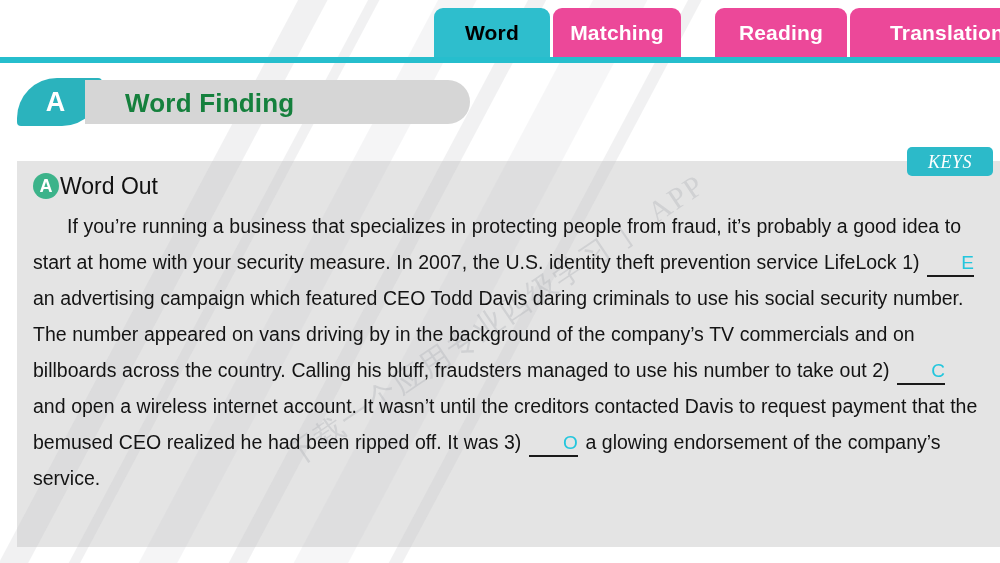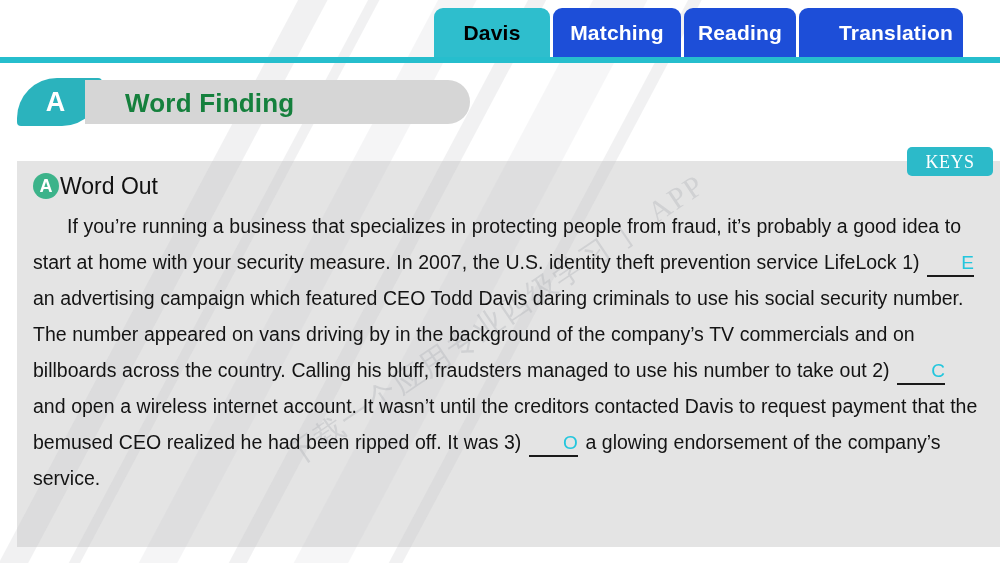--- a/index.html
+++ b/index.html
@@ -55,21 +55,21 @@
   }
   #tab-list {
     position: absolute;
     left: 434px;
     top: 8px;
     display: flex;
     align-items: flex-end;
     gap: 3px;
   }
   .tab {
-    background: #1d4ed8;
+    background: #ec4899;
     border-radius: 9px 9px 0 0;
     height: 49px;
     display: flex;
     align-items: center;
     justify-content: center;
     padding: 0 18px;
     box-sizing: border-box;
     cursor: pointer;
     position: relative;
   }
@@ -141,20 +141,21 @@
     top: 147px;
     width: 86px;
     height: 29px;
     background: #2cbac9;
     border-radius: 5px;
     display: flex;
     align-items: center;
     justify-content: center;
     cursor: pointer;
     z-index: 8;
+    font-style: italic;
   }
   #keys-label {
     color: #ffffff;
     font-family: "Liberation Serif", serif;
     font-size: 18px;
     letter-spacing: 0.5px;
     line-height: 1;
   }
 
   
@@ -234,26 +235,26 @@
   <div class="wm-stripe" style="left:560px; top:-60px; width:16px; height:760px; transform: rotate(28deg);"></div>
   <div class="wm-stripe" style="left:625px; top:-60px; width:48px; height:760px; transform: rotate(28deg); background:rgba(190,192,196,0.14);"></div>
   <div class="wm-stripe" style="left:720px; top:-60px; width:12px; height:760px; transform: rotate(28deg);"></div>
   <div class="wm-text" style="left:248px; top:300px; font-size:30px; transform: rotate(-34deg);">下载一个应用专业四级学习 ］ APP</div>
 </div>
 
 <div id="tabbar">
   <div id="tab-underline"></div>
   <div id="tab-list">
     <div class="tab active" style="width:116px;">
-      <span class="tab-label">Davis</span>
+      <span class="tab-label">Word</span>
     </div>
     <div class="tab" style="width:128px;">
       <span class="tab-label">Matching</span>
     </div>
-    <div class="tab" style="width:112px;">
+    <div class="tab" style="width:132px;margin-left:31px;">
       <span class="tab-label">Reading</span>
     </div>
     <div class="tab" style="width:164px;padding-left:48px;">
       <span class="tab-label">Translation</span>
     </div>
   </div>
 </div>
 
 <div id="section-header">
   <div id="section-badge">

